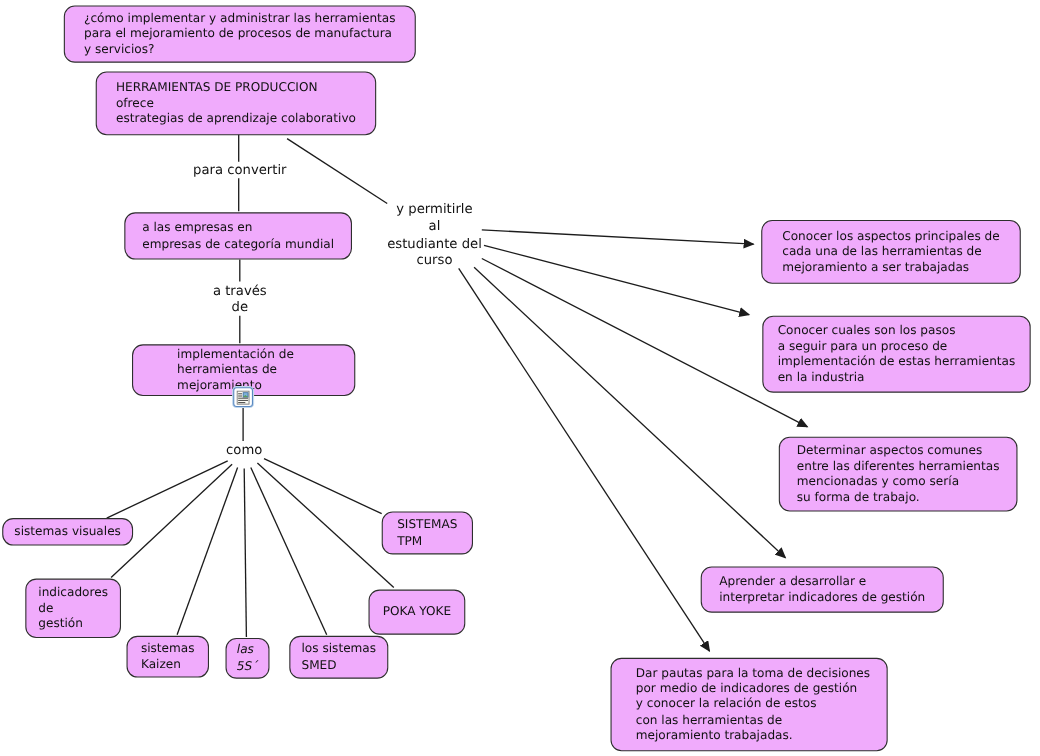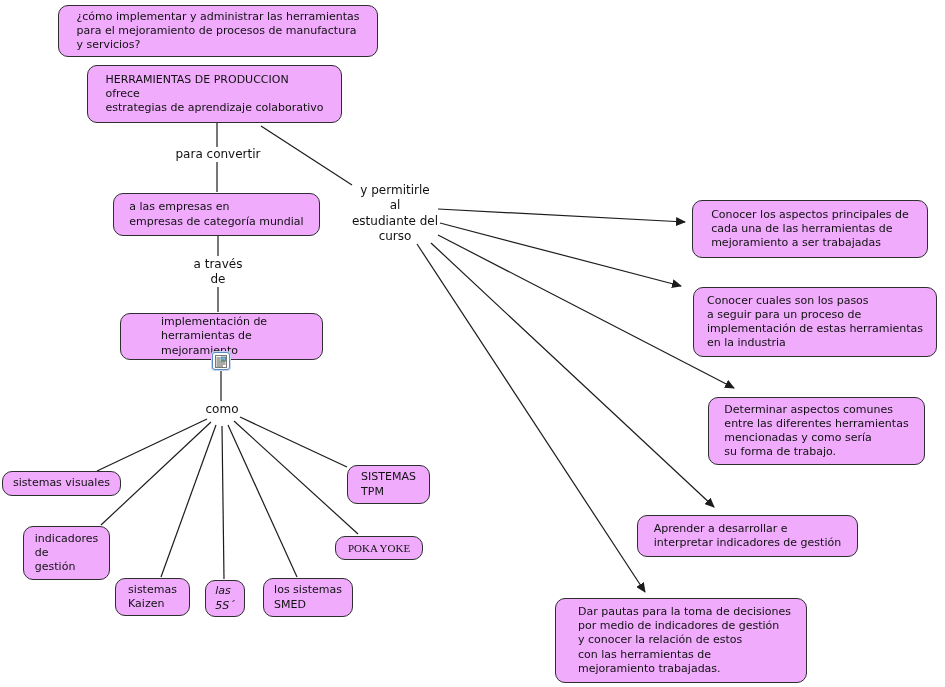--- a/index.html
+++ b/index.html
@@ -111,21 +111,21 @@
 
   <div class="node" style="left:115px;top:578px;width:75px;height:38px;">sistemas
 Kaizen</div>
 
   <div class="node" style="left:205px;top:580px;width:40px;height:37px;font-style:italic;">las
 5S´</div>
 
   <div class="node" style="left:263px;top:578px;width:90px;height:39px;">los sistemas
 SMED</div>
 
-  <div class="node" style="left:335px;top:536px;width:88px;height:24px;font-family:Liberation Serif, serif;">POKA YOKE</div>
+  <div class="node" style="left:335px;top:536px;width:88px;height:41px;">POKA YOKE</div>
 
   <div class="node" style="left:347px;top:465px;width:83px;height:39px;">SISTEMAS
 TPM</div>
 
   <div class="node" style="left:692px;top:200px;width:236px;height:58px;">Conocer los aspectos principales de
 cada una de las herramientas de
 mejoramiento a ser trabajadas</div>
 
   <div class="node" style="left:693px;top:287px;width:244px;height:70px;">Conocer cuales son los pasos
 a seguir para un proceso de

